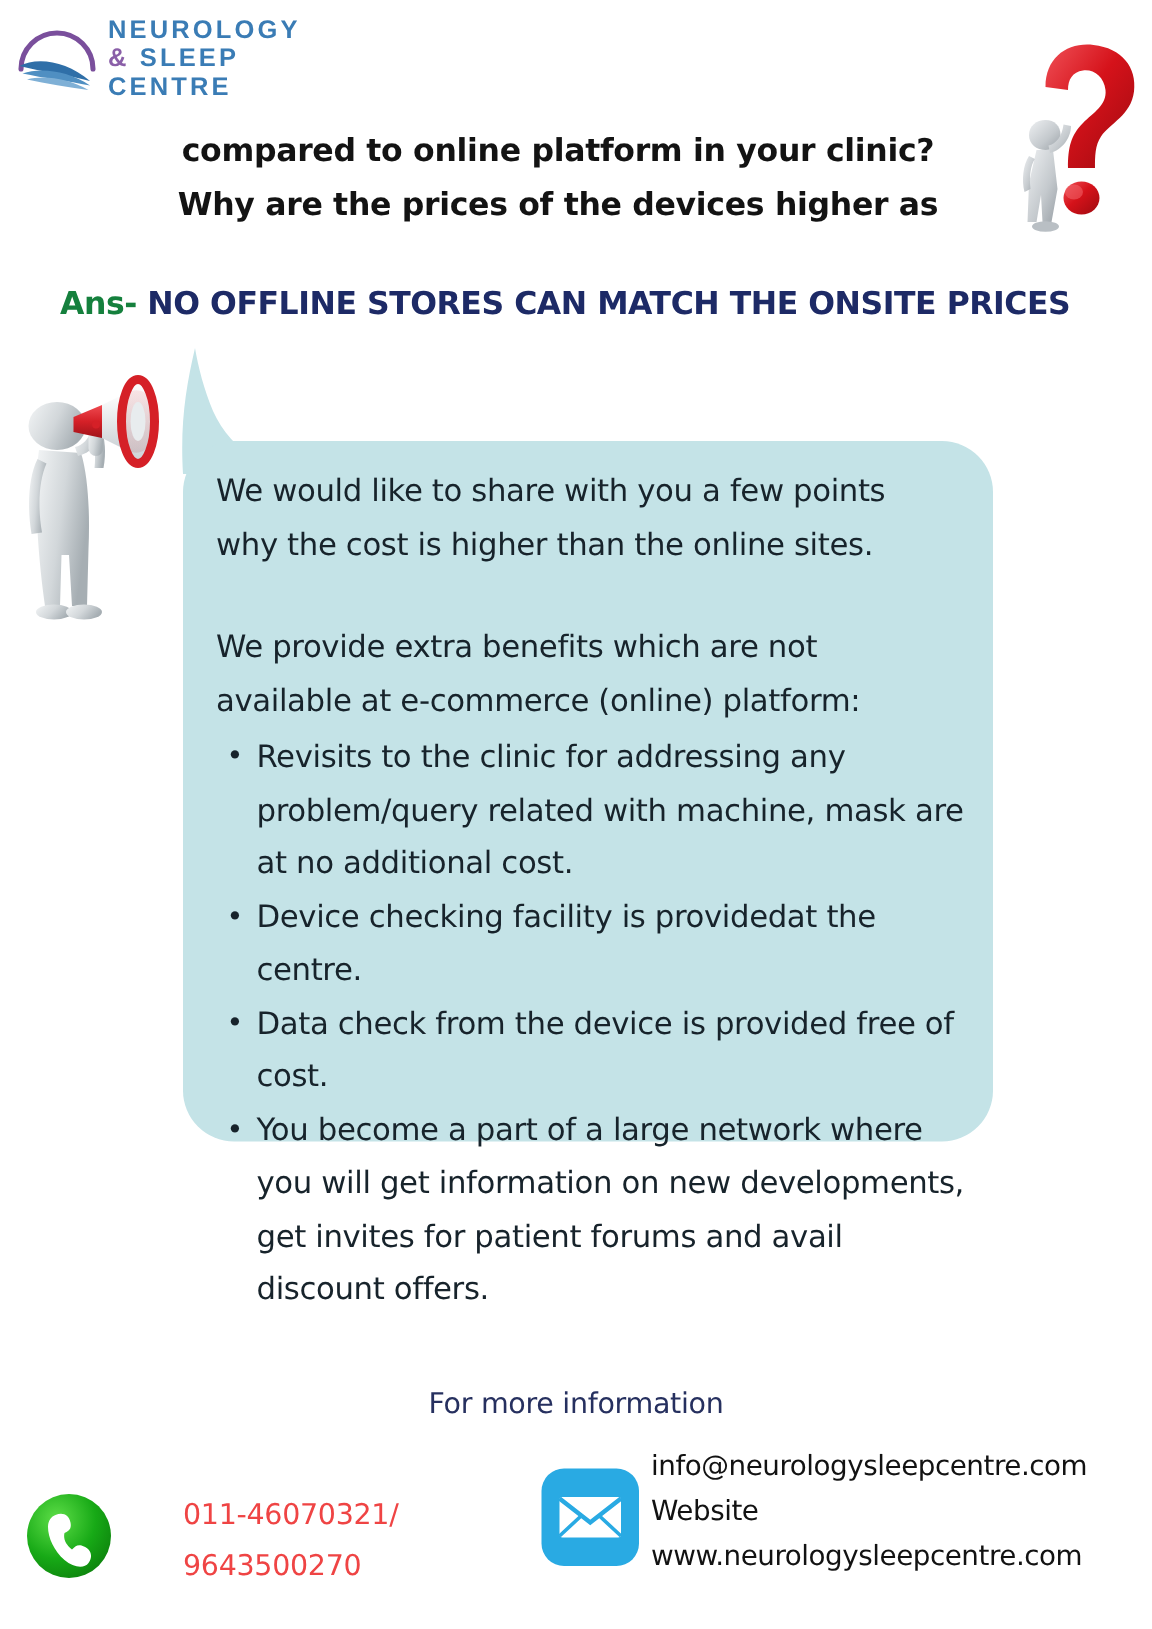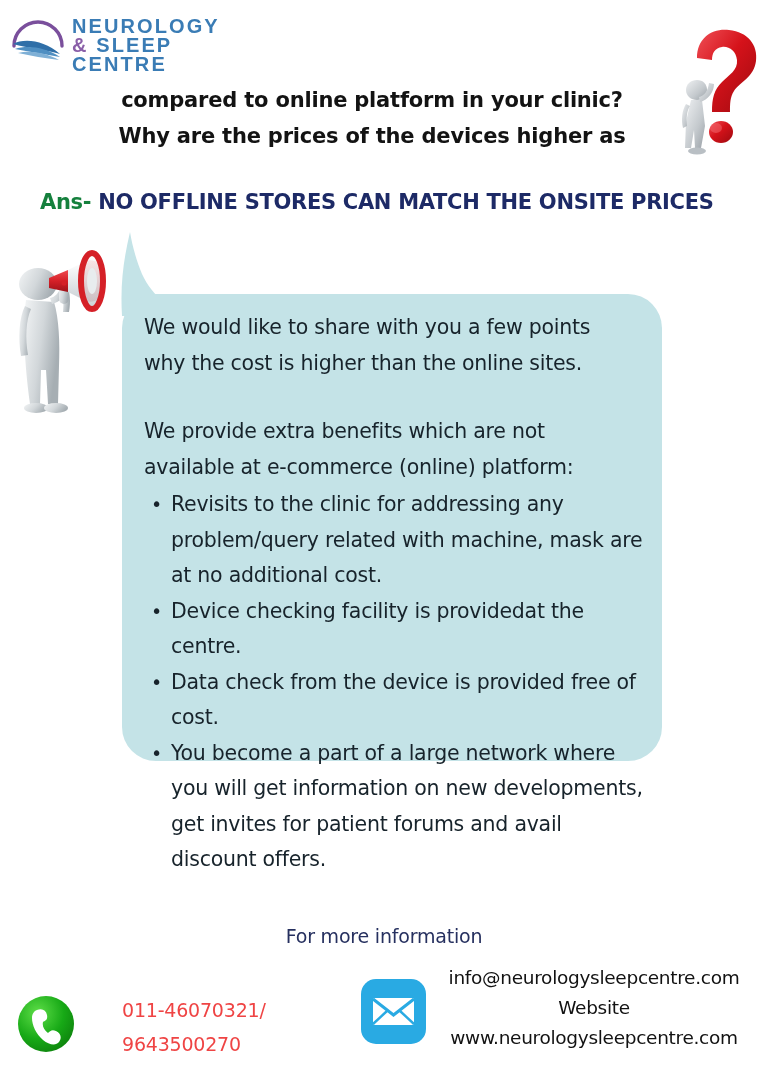--- a/index.html
+++ b/index.html
@@ -27,24 +27,24 @@
   .logo-mark {
     position: absolute;
     left: 4px;
     top: 6px;
     width: 58px;
     height: 56px;
   }
   .logo-text {
     position: absolute;
     left: 66px;
-    top: 13px;
+    top: 6px;
     font-family: "Liberation Sans", sans-serif;
     font-weight: bold;
-    font-size: 20px;
+    font-size: 17px;
     line-height: 19px;
     letter-spacing: 2.1px;
     color: #3a7cb5;
   }
   .logo-text .amp {
     color: #8a5fa8;
   }
 
   
   .question {
@@ -181,21 +181,20 @@
     left: 360px;
     top: 978px;
     width: 67px;
     height: 67px;
   }
   .mail-text {
     position: absolute;
     left: 434px;
     top: 963px;
     width: 320px;
-    text-align: center;
     font-family: "DejaVu Sans", sans-serif;
     font-size: 18.5px;
     line-height: 30px;
     color: #121212;
     letter-spacing: -0.3px;
   }
 </style>
 </head>
 <body>
 

